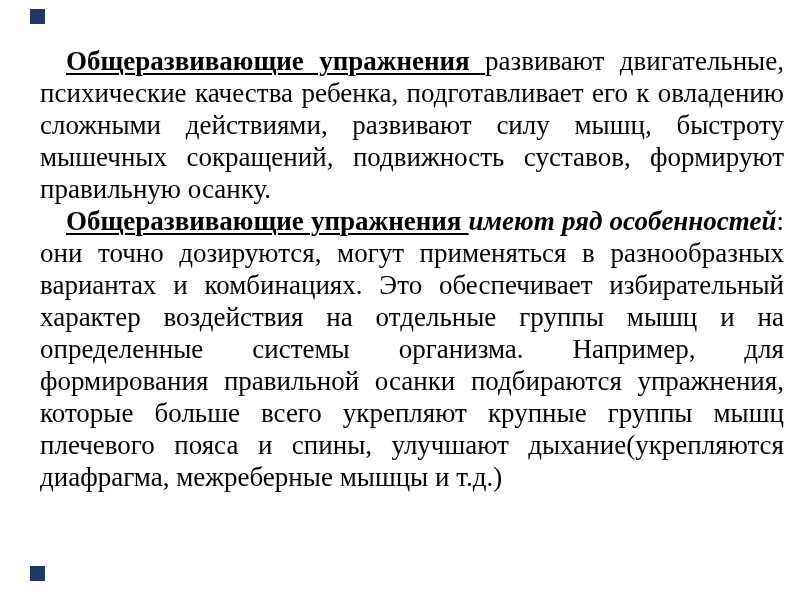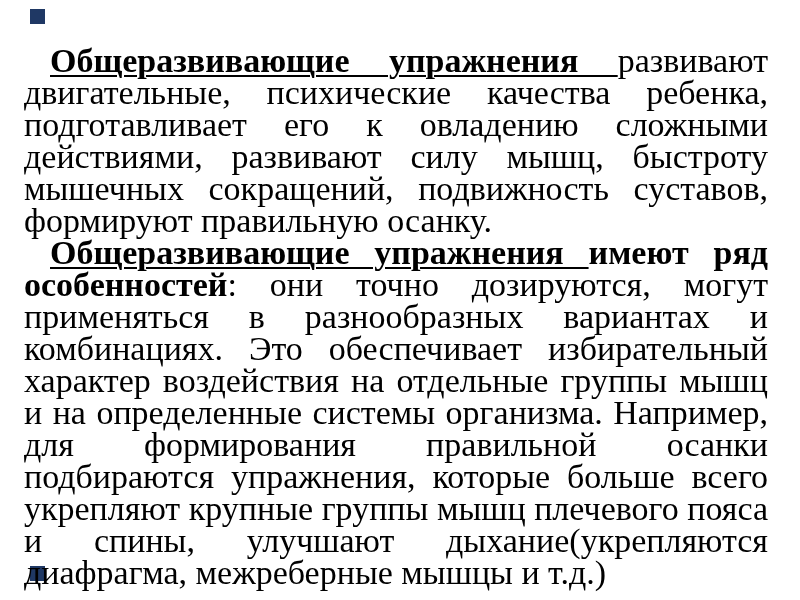--- a/index.html
+++ b/index.html
@@ -20,40 +20,41 @@
     left: 30px;
     width: 15px;
     height: 15px;
     background: #1f3864; 
   }
   .corner-square.top    { top: 9px;   }
   .corner-square.bottom { top: 566px; }
   .text-block {
     position: absolute;
     top: 45px;
-    left: 24px;
+    left: 40px;
     width: 744px;
     color: #000000;
-    font-size: 34px;
+    font-size: 27px;
     line-height: 32px;
     text-align: justify;
   }
   .para {
     margin: 0;
     padding: 0;
     text-indent: 26px;
   }
   .lead {
     font-weight: bold;
     text-decoration: underline;
     text-decoration-thickness: 2px;
     text-underline-offset: 3px;
   }
   .emph {
     font-weight: bold;
+    font-style: italic;
   }
 </style>
 </head>
 <body>
 
 <div class="slide">
 
   <div class="corner-square top" style="background: rgb(31, 56, 100);"></div>
 
   <div class="corner-square bottom" style="background: rgb(31, 56, 100);"></div>

